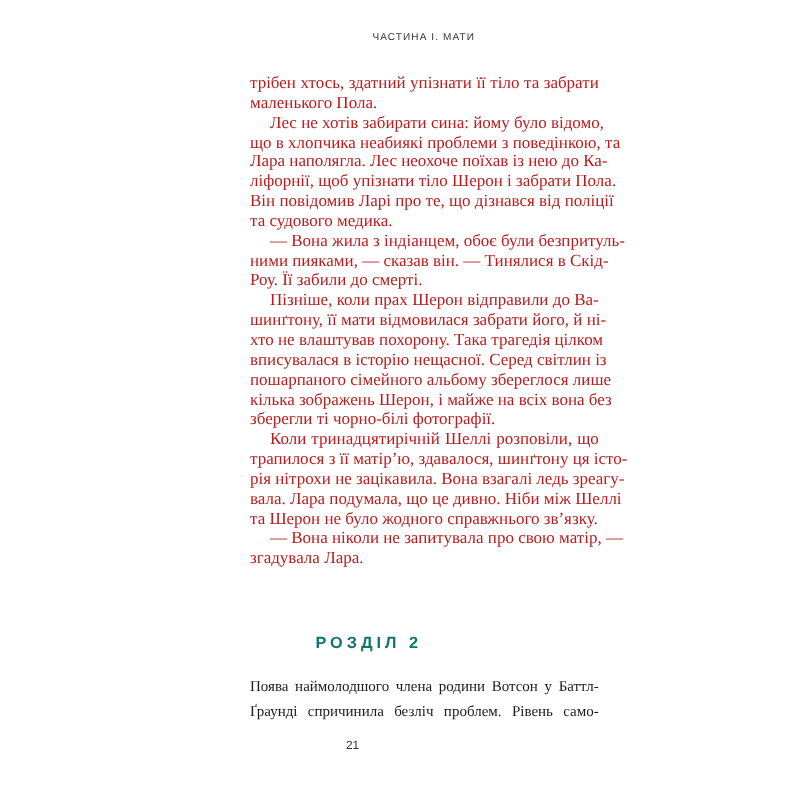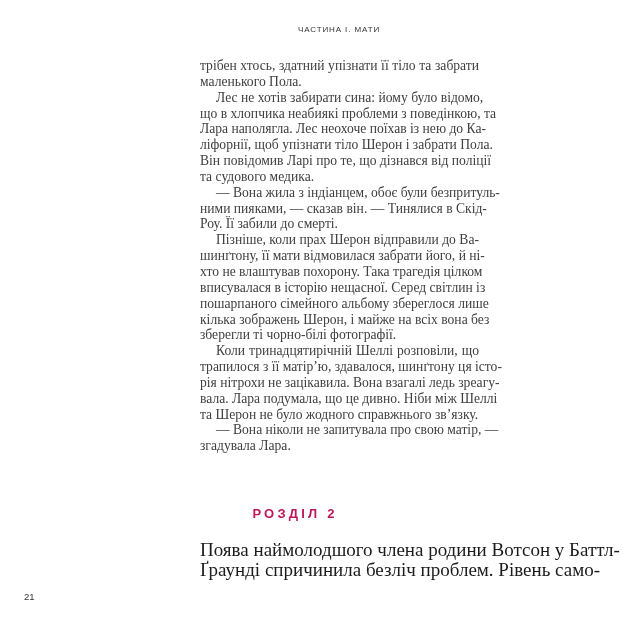--- a/index.html
+++ b/index.html
@@ -6,36 +6,36 @@
   body { width: 630px; height: 630px; position: relative; overflow: hidden; }
   .page { position: absolute; left: 0; top: 0; width: 630px; height: 630px; background: #ffffff; margin-left: 24px; }
   .running-head {
     position: absolute; top: 25px; left: 0; width: 630px; text-align: center;
     font-family: "Liberation Sans", sans-serif; font-size: 8px; letter-spacing: 0.9px;
     color: #333333;
   }
   .body-text {
     position: absolute; left: 176px; top: 58px; width: 279px;
     font-family: "Liberation Serif", serif; font-size: 13.6px; line-height: 15.85px;
-    color: #404040; text-align: justify;
+    color: #b91c1c; text-align: justify;
   }
   .line { display: block; text-align: justify; text-align-last: justify; white-space: nowrap; }
   .line.last { text-align-last: left; font-family: Liberation Serif, serif; }
   .chapter-heading {
     position: absolute; top: 506px; left: 0; width: 542px; text-align: center;
     font-family: "Liberation Sans", sans-serif; font-weight: bold; font-size: 13px;
-    letter-spacing: 3.2px; color: #be185d;
+    letter-spacing: 3.2px; color: #0f766e;
   }
   .body-text-2 {
     position: absolute; left: 176px; top: 540px; width: 279px;
-    font-family: "Liberation Serif", serif; font-size: 19px; line-height: 19.5px;
+    font-family: "Liberation Serif", serif; font-size: 12px; line-height: 19.5px;
     color: #1c1c1c;
   }
   .folio {
-    position: absolute; top: 591px; left: 0; width: 516px; text-align: left;
+    position: absolute; top: 591px; left: 0; width: 516px; text-align: center;
     font-family: "Liberation Sans", sans-serif; font-size: 9.5px; color: #333333;
   }
   .ind { padding-left: 16px; }
 </style>
 </head>
 <body>
 
 <div class="page">
   <div class="running-head">ЧАСТИНА І. МАТИ</div>
 

